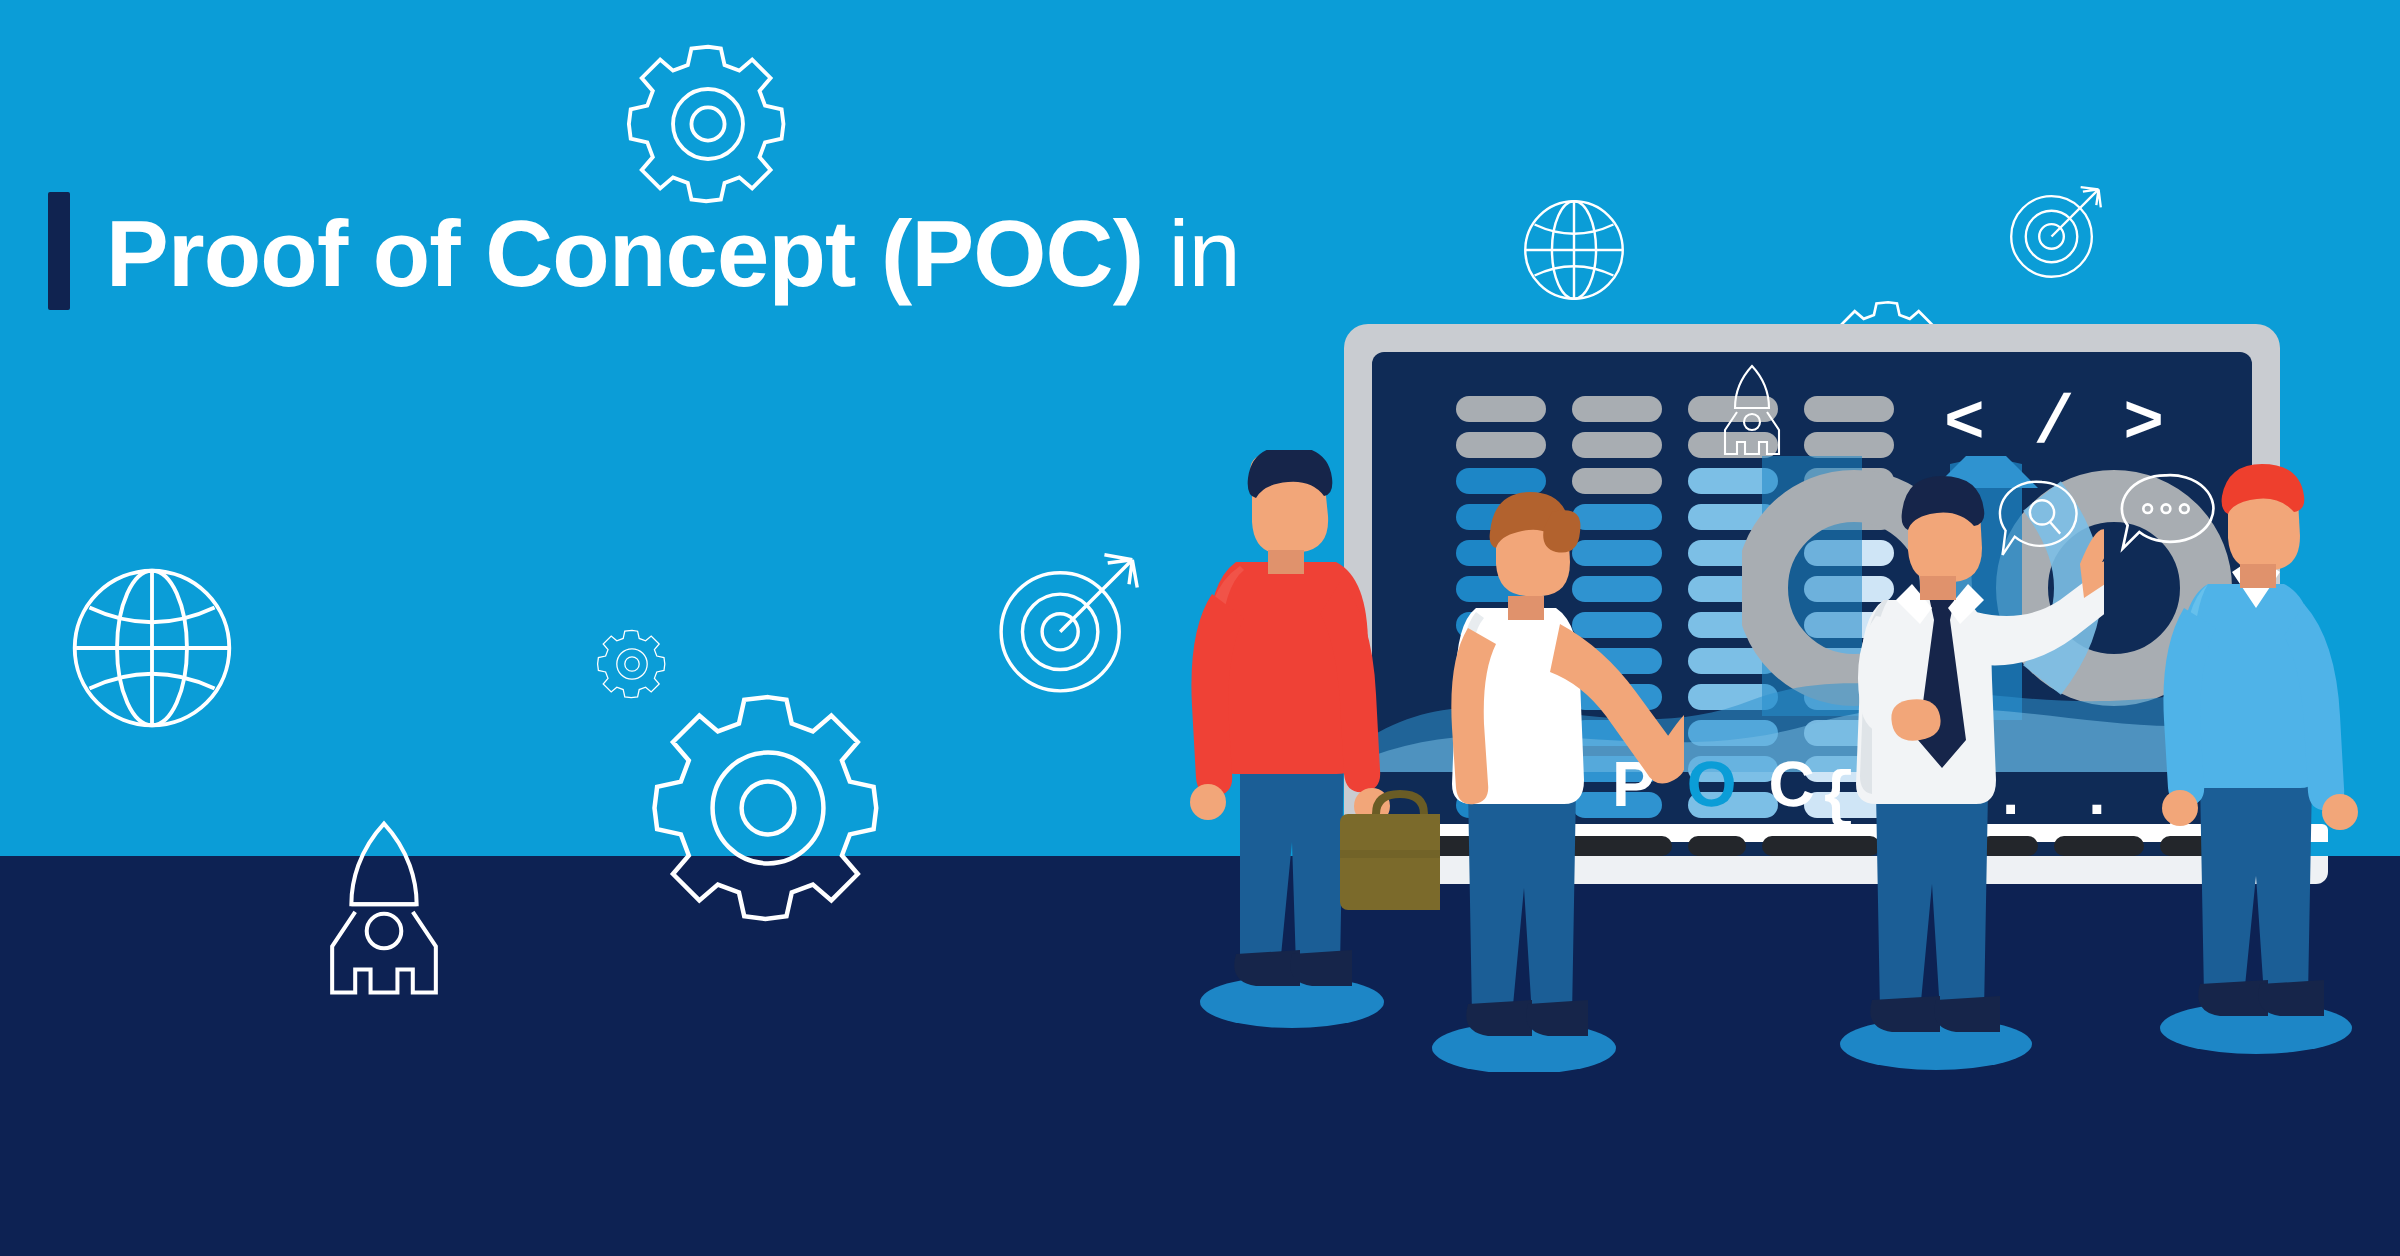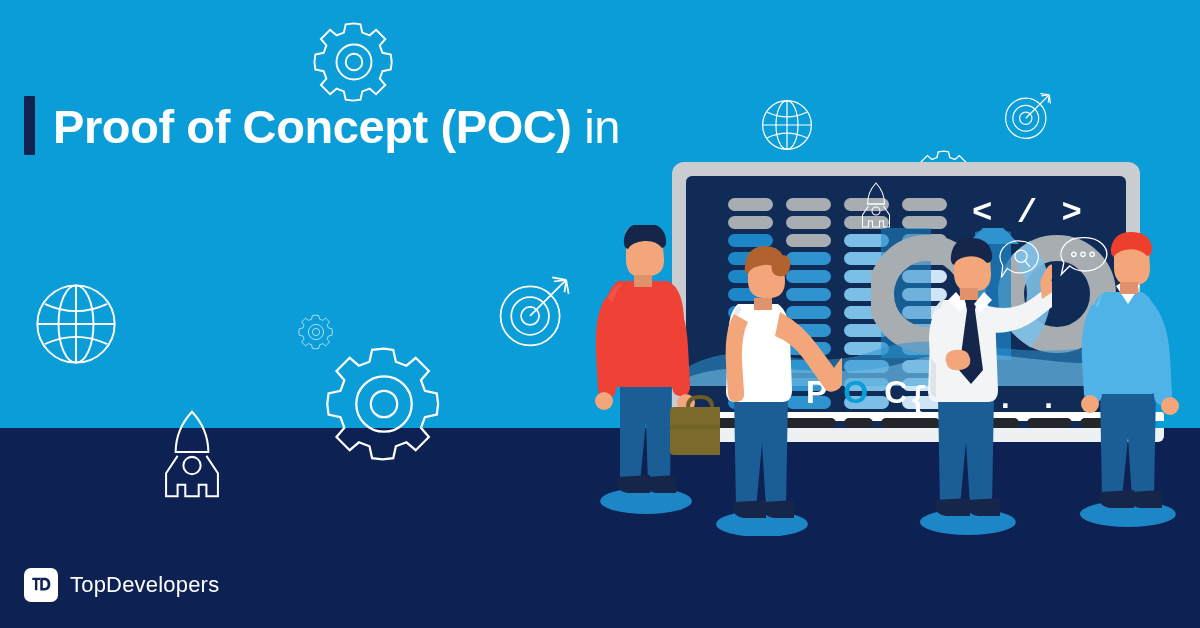--- a/index.html
+++ b/index.html
@@ -436,23 +436,14 @@
       <path d="M80 70 q16 18 18 56 l2 36 q1 10 -8 11 q-9 1 -10 -9 l-2 -34 q-2 -30 -10 -44z" fill="#4fb3e8"></path>
       <circle cx="18" cy="172" r="9" fill="#f2a679"></circle>
       <circle cx="98" cy="174" r="9" fill="#f2a679"></circle>
 
       <path d="M42 18 q0 -14 15 -15 q18 -1 20 15 l1 18 q0 16 -14 17 l-8 0 q-13 -1 -14 -16z" fill="#f2a679"></path>
       <path d="M39 16 q3 -16 20 -16 q19 0 21 16 q1 7 -5 8 q-8 -9 -22 -6 q-9 2 -11 7 q-4 -2 -3 -9z" fill="#ee3f2d"></path>
       <path d="M48 50 l18 0 0 12 -18 0z" fill="#e0926c"></path>
     </svg>
   </div>
 
-  <div class="logo">
-    <div class="logo-mark">
-      <svg width="22" height="22" viewBox="0 0 24 24">
-        <path d="M2.5 4 h8.5 v2.6 h-3 v11 h-2.6 v-11 h-2.9z" fill="#102350"></path>
-        <path d="M11.2 4 h4.6 c4 0 6.4 2.8 6.4 7 s-2.4 7 -6.4 7 h-4.6z M14 6.7 v8.6 h1.6 c2.3 0 3.6 -1.6 3.6 -4.3 s-1.3 -4.3 -3.6 -4.3z" fill="#102350"></path>
-      </svg>
-    </div>
-    <div class="logo-text">TopDevelopers</div>
-  </div>
 
 </div>
 
 </body></html>

